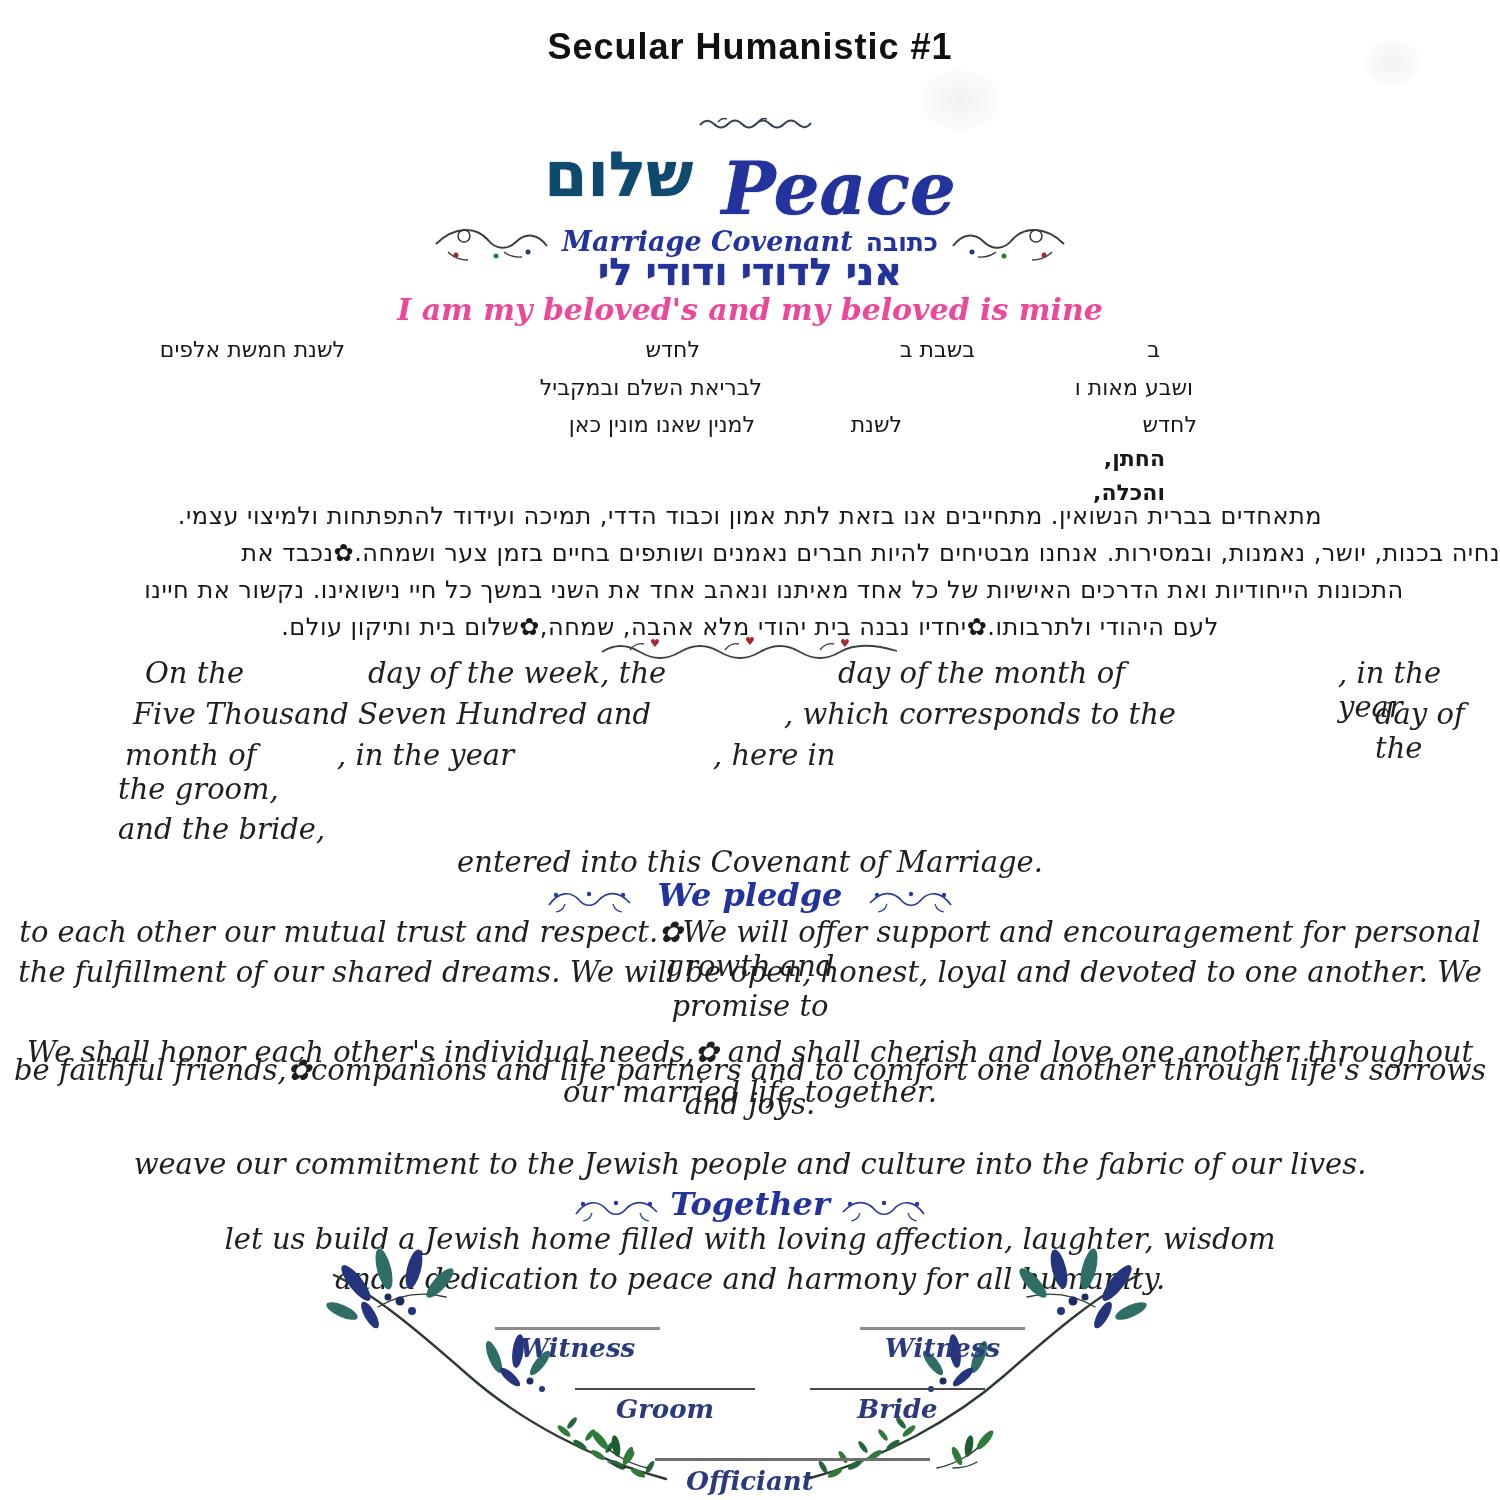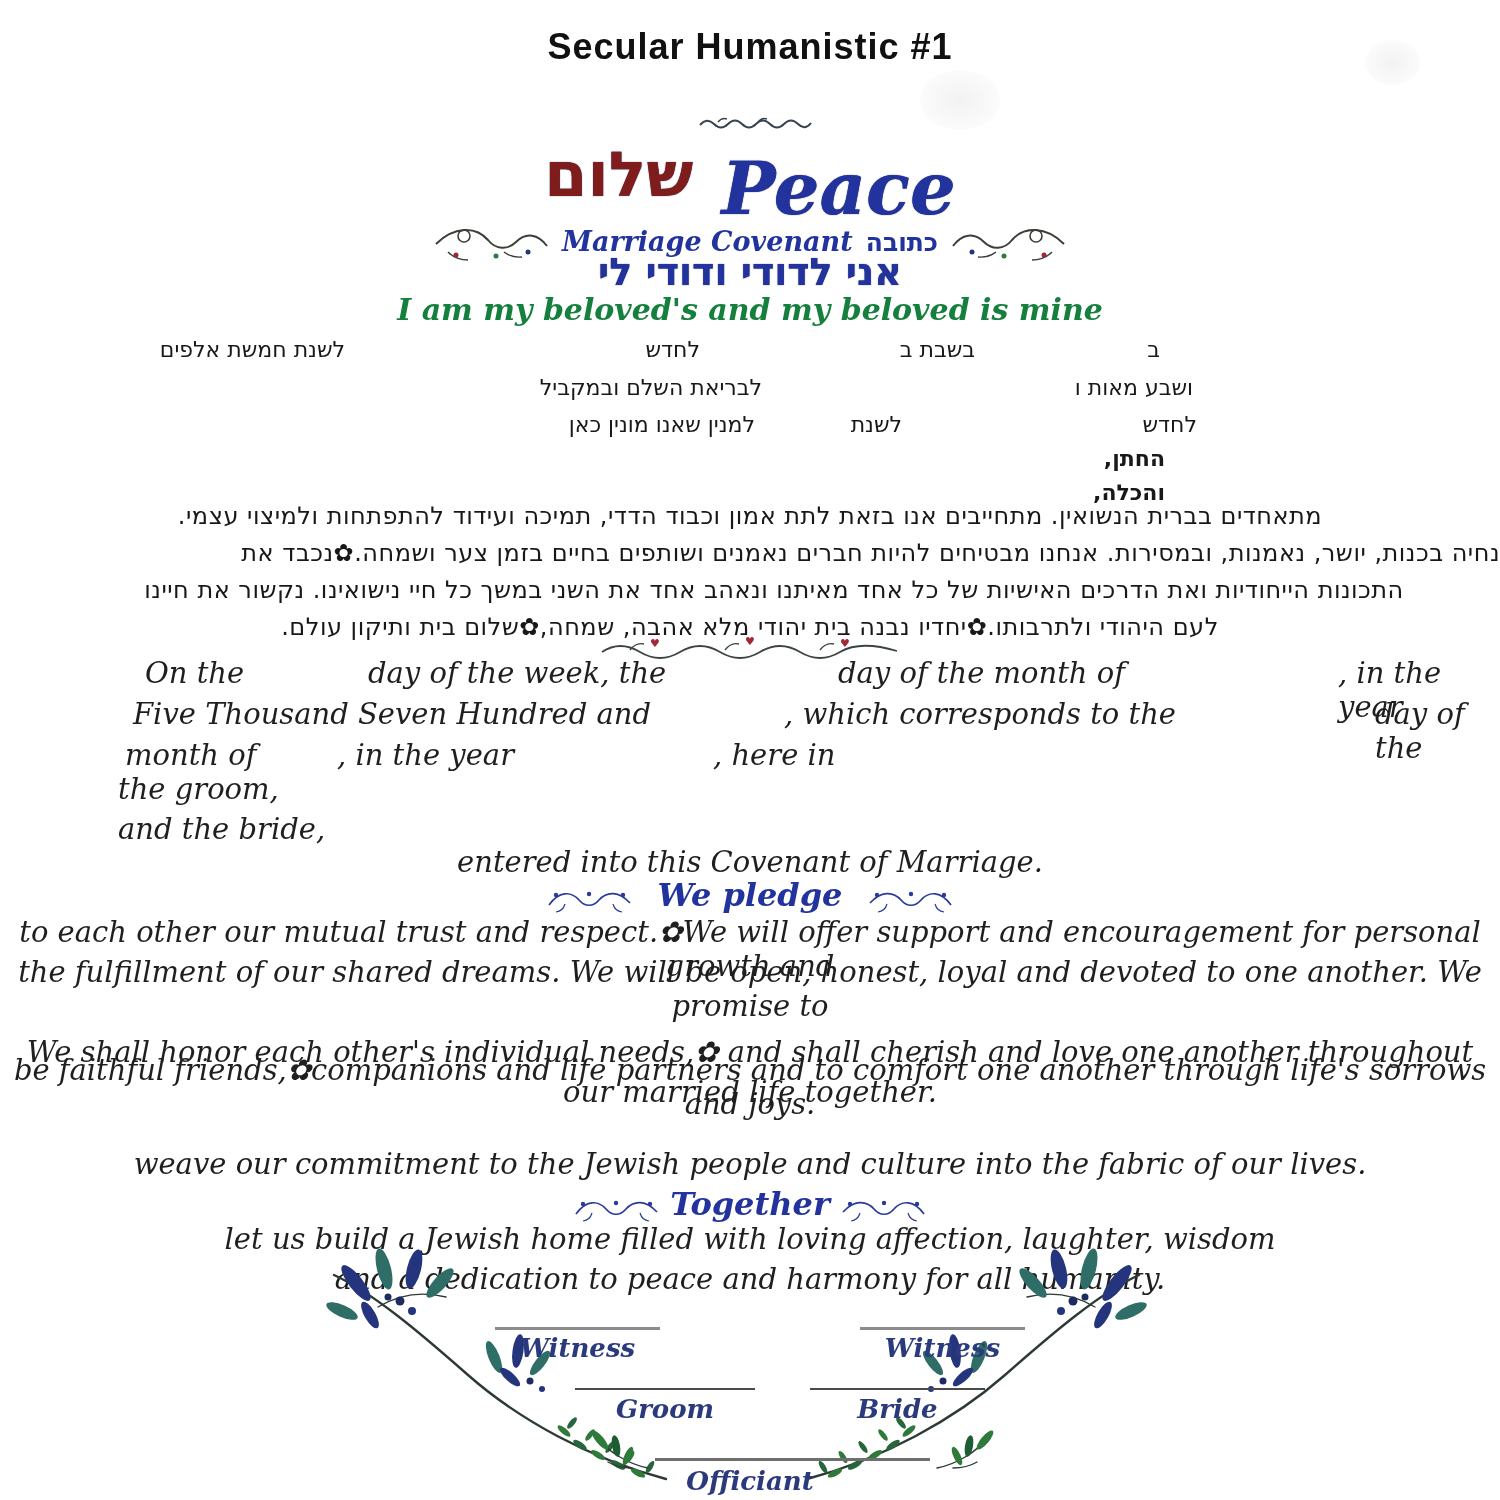--- a/index.html
+++ b/index.html
@@ -5,26 +5,26 @@
   html,body{margin:0;padding:0;background:#ffffff;}
   #page{position:relative;width:1500px;height:1500px;background:#ffffff;overflow:hidden;
         font-family:"DejaVu Serif",serif;color:#1b1b1b;}
   .abs{position:absolute;}
   .ctr{left:0;right:0;text-align:center;}
   .sans{font-family:"Liberation Sans","DejaVu Sans",sans-serif;}
   .he{font-family:"DejaVu Sans",sans-serif;direction:rtl;}
   .script{font-family:"DejaVu Serif",serif;font-style:italic;}
   .navy{color:#283472;}
   .title{font-size:36px;font-weight:bold;letter-spacing:1px;color:#111;}
-  .shalom{font-size:62px;font-weight:bold;color:#7f1d1d;text-shadow:0 0 1px #101a55;}
+  .shalom{font-size:62px;font-weight:bold;color:#0c4a6e;text-shadow:0 0 1px #101a55;}
   .peace{font-size:72px;font-weight:bold;color:#22339e;text-shadow:0 0 1px #101a55;}
   .covenant{font-size:27px;font-weight:bold;color:#22339e;}
   .ketubah{font-size:25px;font-weight:bold;color:#22339e;}
   .verse-he{font-size:38px;font-weight:bold;color:#22339e;text-shadow:0 0 1px #101a55;}
-  .verse-en{font-size:30px;font-weight:bold;color:#15803d;}
+  .verse-en{font-size:30px;font-weight:bold;color:#ec4899;}
   .hdate{font-size:22px;color:#181818;}
   .hvow{font-size:24px;color:#181818;letter-spacing:.5px;}
   .edate{font-size:29px;color:#1f1f1f;}
   .epara{font-size:29px;color:#1f1f1f;}
   .bluehead{font-size:32px;font-weight:bold;color:#22339e;}
   .sig-label{font-size:26px;font-weight:bold;color:#2b3a7d;}
   .sig-line{position:absolute;height:3px;background:#8c8c8c;}
   .sig-line.dark{height:2px;background:#4a4a4a;}
   .sig-line.mid{height:3px;background:#6f6f6f;}
   .stem{fill:none;stroke:#2c3a33;stroke-width:2.4;stroke-linecap:round;}

